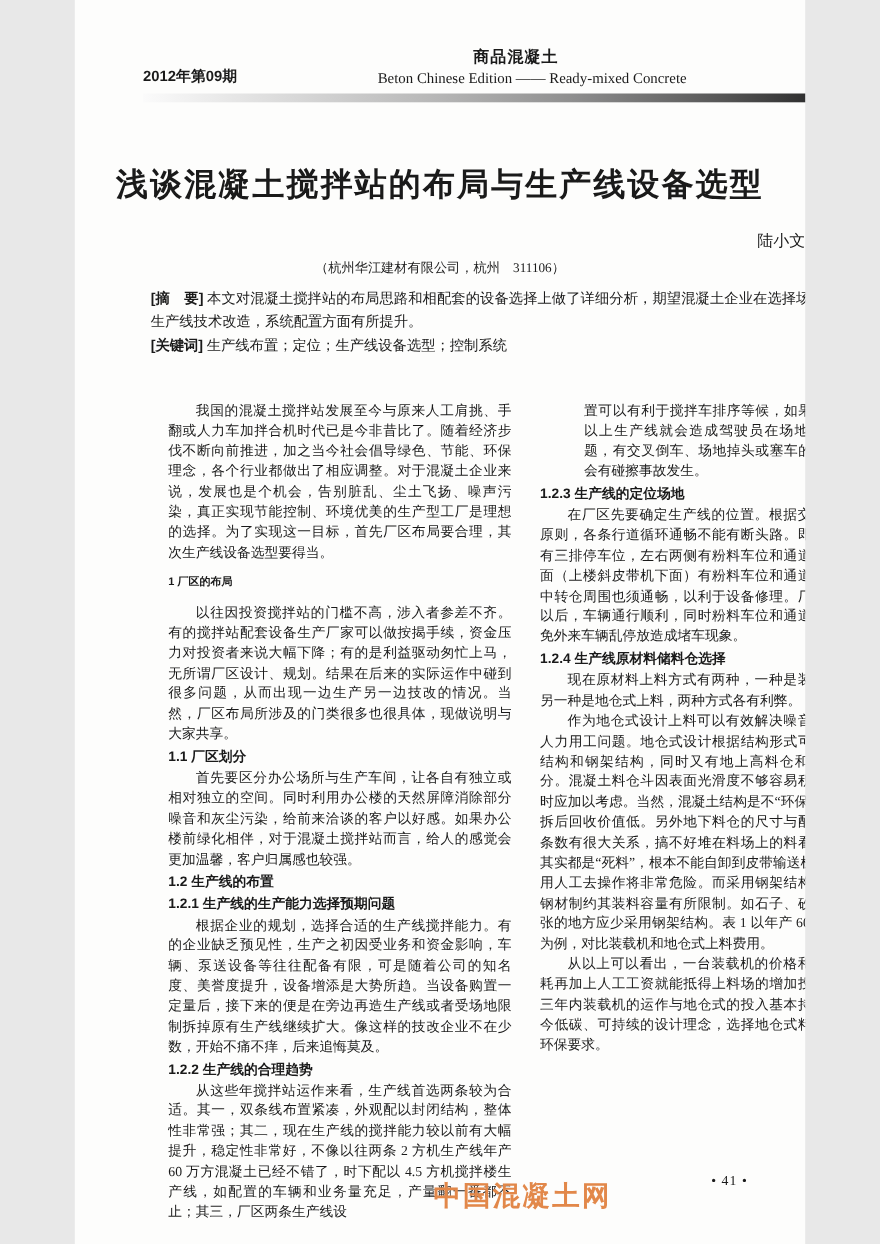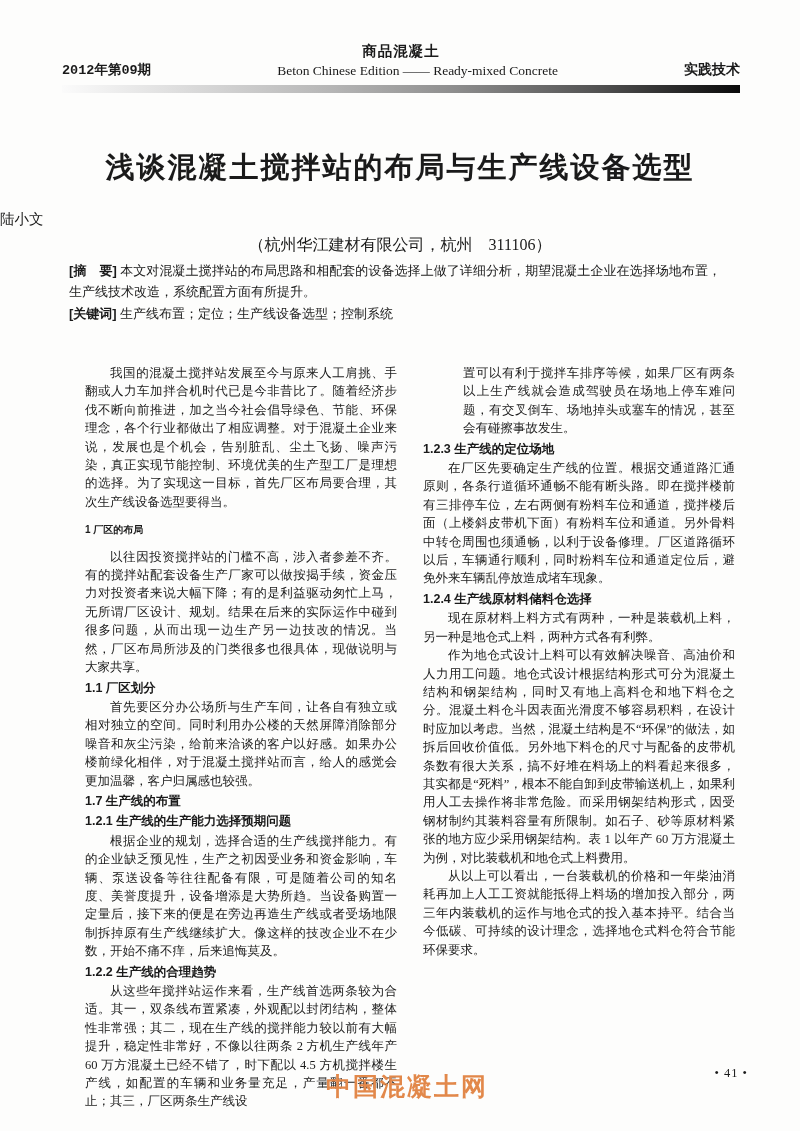--- a/index.html
+++ b/index.html
@@ -1,36 +1,36 @@
 <!DOCTYPE html>
 <html><head>
 <meta charset="utf-8">
 <style>
   html,body{margin:0;padding:0;background:#e8e8e8;}
   .page{
-    position:relative;width:800px;height:1131px;margin:0 auto;
+    position:relative;width:664px;height:1131px;margin:0 auto;
     background:#fdfdfc;overflow:hidden;
     font-family:"Liberation Serif","DejaVu Serif",serif;color:#1a1a1a;
   }
   
   .header{position:absolute;left:62px;top:42px;width:678px;}
   .header-row{display:flex;justify-content:space-between;align-items:flex-end;}
   .journal-cn{display:block;text-align:center;font-family:"Liberation Sans","DejaVu Sans",sans-serif;
     font-weight:bold;font-size:14.5px;letter-spacing:1px;}
-  .issue{font-family:Liberation Mono, monospace;font-weight:bold;font-size:13.5px;white-space:nowrap;}
+  .issue{font-family:Liberation Sans, sans-serif;font-weight:bold;font-size:13.5px;white-space:nowrap;}
   .journal-en{font-size:13.5px;white-space:nowrap;padding-top:2px;}
   .section-tag{font-family:"Liberation Sans","DejaVu Sans",sans-serif;font-weight:bold;font-size:14px;white-space:nowrap;}
   .header-bar{margin-top:6px;height:8px;
     background:linear-gradient(to right,#fbfbfb,#dcdcdc 18%,#b5b5b5 40%,#8d8d8d 58%,#555 78%,#0a0a0a 100%);}
   
   .art-title{position:absolute;left:0;top:148px;width:100%;text-align:center;
     font-family:"Liberation Sans","DejaVu Sans",sans-serif;font-weight:bold;
     font-size:29px;letter-spacing:2px;}
-  .art-author{position:absolute;left:0;top:210px;width:100%;text-align:left;font-size:14.5px;font-family:Liberation Serif, serif;}
-  .art-affil{position:absolute;left:0;top:235px;width:100%;text-align:center;font-size:16px;}
+  .art-author{position:absolute;left:0;top:210px;width:100%;text-align:right;font-size:14.5px;font-family:Liberation Serif, serif;}
+  .art-affil{position:absolute;left:0;top:235px;width:100%;text-align:center;font-size:12px;}
   
   .abstract-block{position:absolute;left:69px;top:260px;width:652px;
     font-size:13px;line-height:21px;text-align:justify;}
   .kw-line{margin-top:1px;}
   .lbl{font-family:"Liberation Sans","DejaVu Sans",sans-serif;font-weight:bold;}
   
   .body-cols{position:absolute;left:85px;top:364px;width:650px;display:flex;gap:26px;}
   .col{width:312px;font-size:12.5px;line-height:18.4px;text-align:justify;}
   .col p{margin:0;text-indent:2em;}
   .col p.cont{text-indent:0;margin-left:40px;}
@@ -70,21 +70,21 @@
     <div class="kw-line"><span class="lbl">[关键词]</span> <span>生产线布置；定位；生产线设备选型；控制系统</span></div>
   </div>
 
   <div class="body-cols">
     <div class="col">
       <p>我国的混凝土搅拌站发展至今与原来人工肩挑、手翻或人力车加拌合机时代已是今非昔比了。随着经济步伐不断向前推进，加之当今社会倡导绿色、节能、环保理念，各个行业都做出了相应调整。对于混凝土企业来说，发展也是个机会，告别脏乱、尘土飞扬、噪声污染，真正实现节能控制、环境优美的生产型工厂是理想的选择。为了实现这一目标，首先厂区布局要合理，其次生产线设备选型要得当。</p>
       <div class="sec1">1 厂区的布局</div>
       <p>以往因投资搅拌站的门槛不高，涉入者参差不齐。有的搅拌站配套设备生产厂家可以做按揭手续，资金压力对投资者来说大幅下降；有的是利益驱动匆忙上马，无所谓厂区设计、规划。结果在后来的实际运作中碰到很多问题，从而出现一边生产另一边技改的情况。当然，厂区布局所涉及的门类很多也很具体，现做说明与大家共享。</p>
       <div class="sec2">1.1 厂区划分</div>
       <p>首先要区分办公场所与生产车间，让各自有独立或相对独立的空间。同时利用办公楼的天然屏障消除部分噪音和灰尘污染，给前来洽谈的客户以好感。如果办公楼前绿化相伴，对于混凝土搅拌站而言，给人的感觉会更加温馨，客户归属感也较强。</p>
-      <div class="sec2">1.7 生产线的布置</div>
+      <div class="sec2">1.2 生产线的布置</div>
       <div class="sec2">1.2.1 生产线的生产能力选择预期问题</div>
       <p>根据企业的规划，选择合适的生产线搅拌能力。有的企业缺乏预见性，生产之初因受业务和资金影响，车辆、泵送设备等往往配备有限，可是随着公司的知名度、美誉度提升，设备增添是大势所趋。当设备购置一定量后，接下来的便是在旁边再造生产线或者受场地限制拆掉原有生产线继续扩大。像这样的技改企业不在少数，开始不痛不痒，后来追悔莫及。</p>
       <div class="sec2">1.2.2 生产线的合理趋势</div>
       <p>从这些年搅拌站运作来看，生产线首选两条较为合适。其一，双条线布置紧凑，外观配以封闭结构，整体性非常强；其二，现在生产线的搅拌能力较以前有大幅提升，稳定性非常好，不像以往两条 2 方机生产线年产 60 万方混凝土已经不错了，时下配以 4.5 方机搅拌楼生产线，如配置的车辆和业务量充足，产量翻一番都不止；其三，厂区两条生产线设</p>
     </div>
     <div class="col">
       <p class="cont">置可以有利于搅拌车排序等候，如果厂区有两条以上生产线就会造成驾驶员在场地上停车难问题，有交叉倒车、场地掉头或塞车的情况，甚至会有碰擦事故发生。</p>
       <div class="sec2">1.2.3 生产线的定位场地</div>
       <p>在厂区先要确定生产线的位置。根据交通道路汇通原则，各条行道循环通畅不能有断头路。即在搅拌楼前有三排停车位，左右两侧有粉料车位和通道，搅拌楼后面（上楼斜皮带机下面）有粉料车位和通道。另外骨料中转仓周围也须通畅，以利于设备修理。厂区道路循环以后，车辆通行顺利，同时粉料车位和通道定位后，避免外来车辆乱停放造成堵车现象。</p>
       <div class="sec2">1.2.4 生产线原材料储料仓选择</div>

